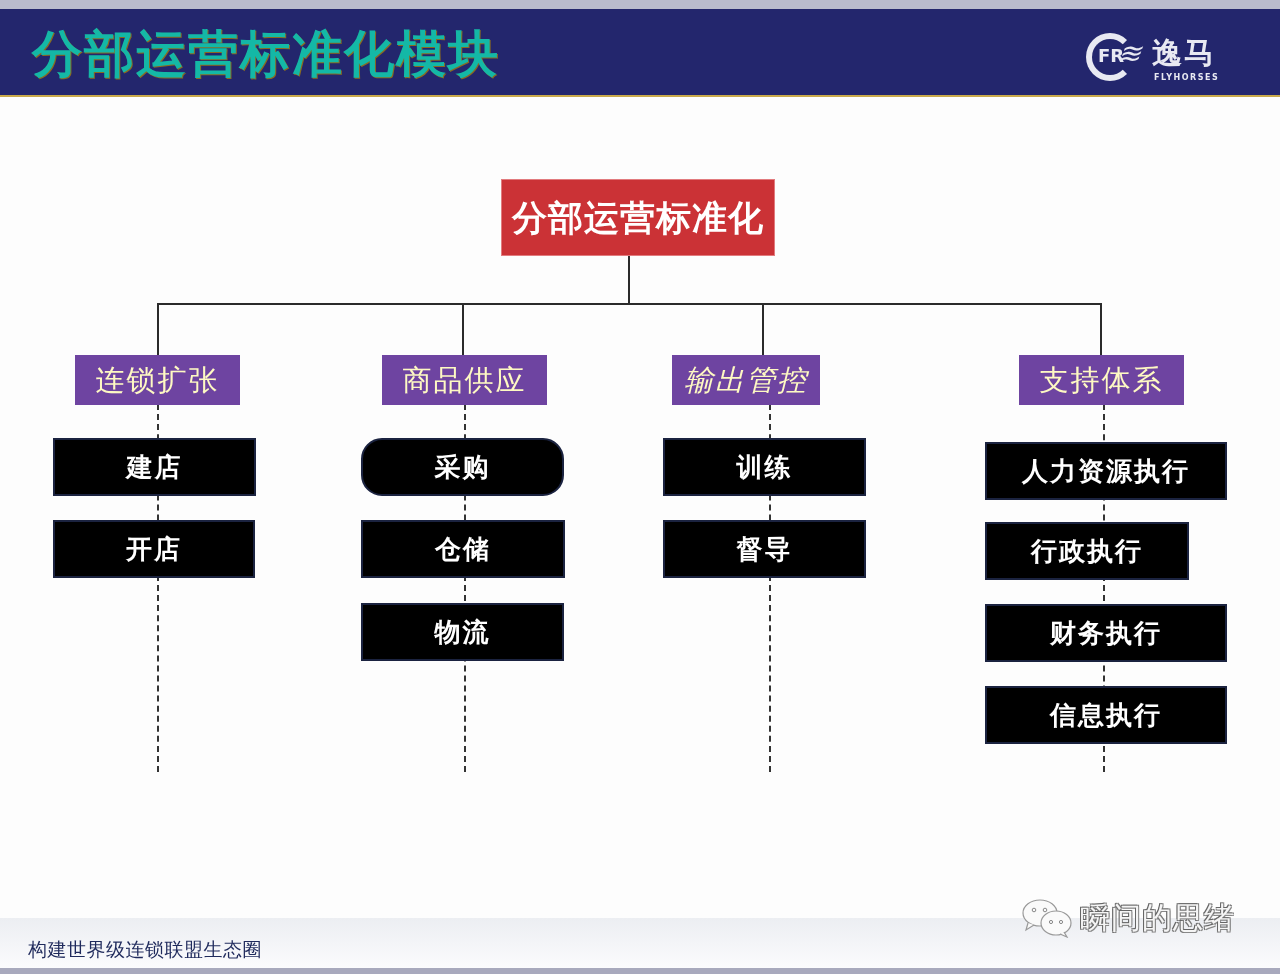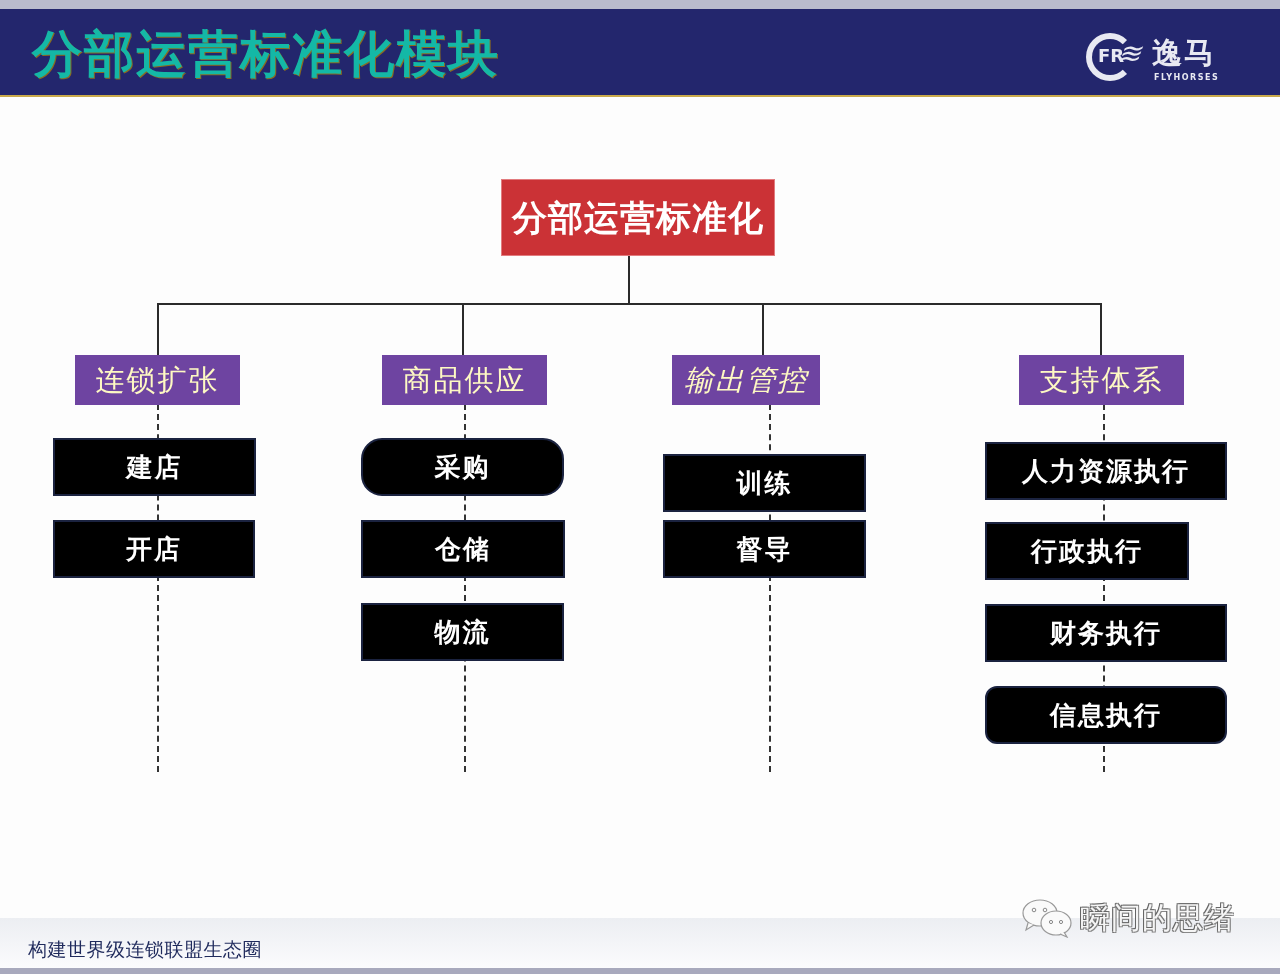--- a/index.html
+++ b/index.html
@@ -66,27 +66,27 @@
 <div class="cat" style="left:672px; top:355px; width:148px;font-style:italic;">输出管控</div>
 <div class="cat" style="left:1019px; top:355px; width:165px;">支持体系</div>
 
 <div class="item" style="left:53px; top:438px; width:203px;">建店</div>
 <div class="item" style="left:53px; top:520px; width:202px;">开店</div>
 
 <div class="item" style="left:361px; top:438px; width:203px;border-radius:21px;">采购</div>
 <div class="item" style="left:361px; top:520px; width:204px;">仓储</div>
 <div class="item" style="left:361px; top:603px; width:203px;">物流</div>
 
-<div class="item" style="left:663px; top:438px; width:203px;margin-top:16px;">训练</div>
+<div class="item" style="left:663px; top:438px; width:203px;">训练</div>
 <div class="item" style="left:663px; top:520px; width:203px;">督导</div>
 
 <div class="item" style="left:985px; top:442px; width:242px;">人力资源执行</div>
 <div class="item" style="left:985px; top:522px; width:204px;">行政执行</div>
 <div class="item" style="left:985px; top:604px; width:242px;">财务执行</div>
-<div class="item" style="left:985px; top:686px; width:242px;border-radius:12px;">信息执行</div>
+<div class="item" style="left:985px; top:686px; width:242px;">信息执行</div>
 
 <div class="footer-band"></div>
 <div class="footer-left">构建世界级连锁联盟生态圈</div>
 <div class="wm">
   <svg class="wm-icon" viewBox="0 0 56 40">
     <ellipse cx="20" cy="15" rx="17" ry="13" fill="#fafafa" stroke="#999" stroke-width="1.2"></ellipse>
     <path d="M8 25 L6 32 L14 27" fill="#fafafa" stroke="#999" stroke-width="1.2"></path>
     <circle cx="14" cy="12" r="1.8" fill="none" stroke="#888"></circle>
     <circle cx="25" cy="12" r="1.8" fill="none" stroke="#888"></circle>
     <ellipse cx="36" cy="25" rx="15" ry="12" fill="#fafafa" stroke="#999" stroke-width="1.2"></ellipse>

